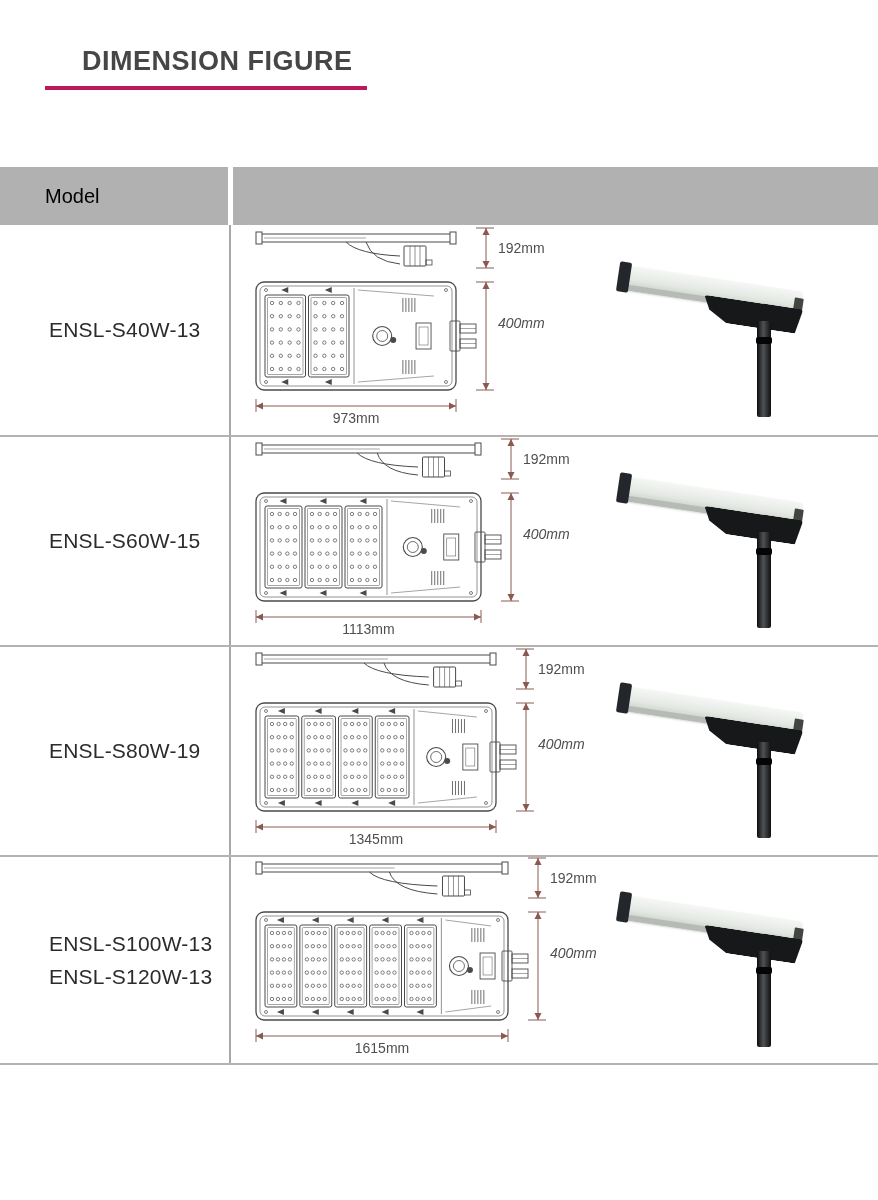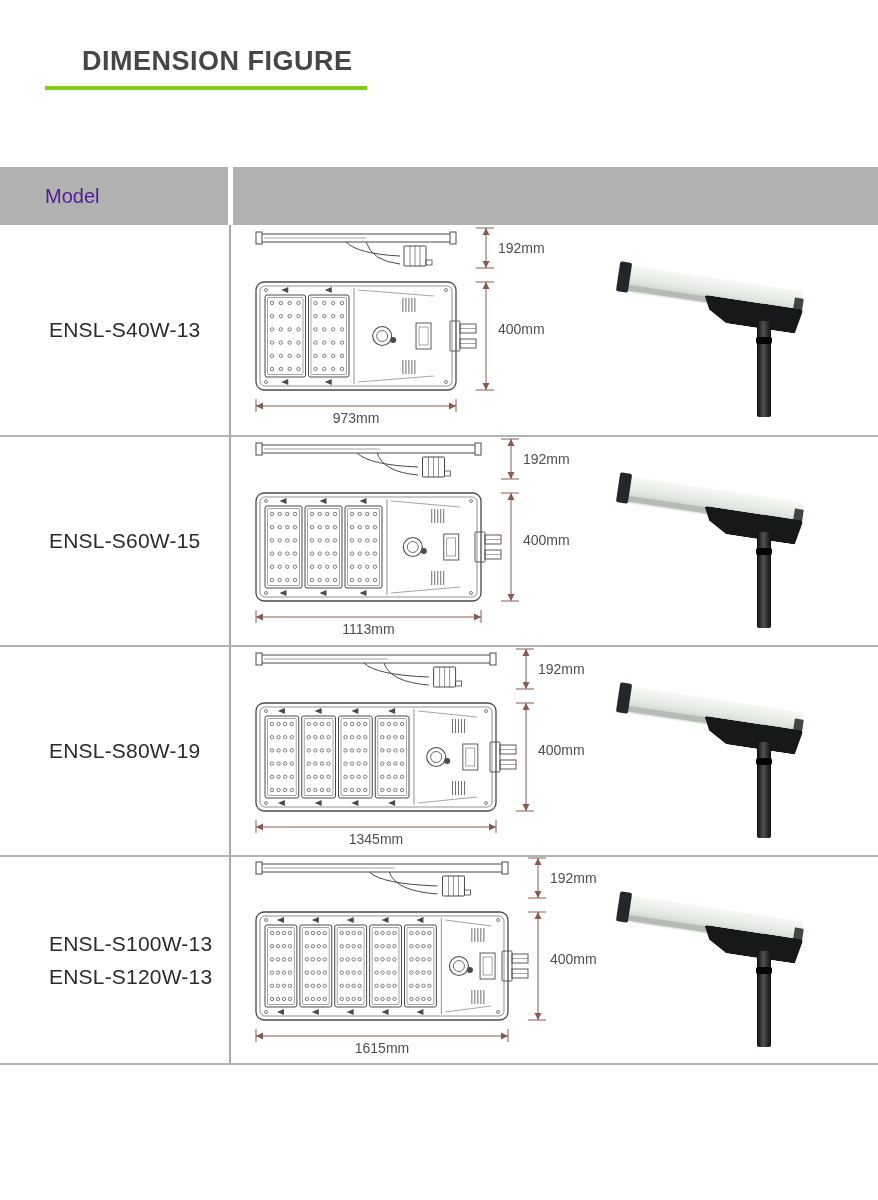--- a/index.html
+++ b/index.html
@@ -1,45 +1,45 @@
 <!DOCTYPE html>
 <html><head>
 <meta charset="utf-8">
 <style>
   * { margin:0; padding:0; box-sizing:border-box; }
   html,body { width:878px; height:1200px; background:#ffffff;
     font-family:"Liberation Sans","DejaVu Sans",sans-serif; overflow:hidden; }
   .page { position:relative; width:878px; height:1200px; background:#fff; }
 
   
-  .title-wrap { margin:46px 0 0 45px; width:322px; border-bottom:4px solid #84cc16; padding-bottom:9px; }
+  .title-wrap { margin:46px 0 0 45px; width:322px; border-bottom:4px solid #be185d; padding-bottom:9px; }
   .title-wrap h1 { margin-left:37px; font-size:27px; font-weight:bold; color:#464646; letter-spacing:.5px; }
 
   
   .dim-table { margin-top:77px; width:878px; }
   .thead { position:relative; height:58px; background:#b1b1b1; display:flex; align-items:center; }
-  .thead .model-col { width:264px; padding-left:45px; font-size:20px; color:#4c1d95; }
+  .thead .model-col { width:264px; padding-left:45px; font-size:20px; color:#000000; }
   .thead::after { content:''; position:absolute; left:228px; top:0; width:5px; height:100%; background:#fff; }
 
   .trow { position:relative; display:flex; height:210px; }
   .trow + .trow { border-top:2px solid #b3b3b3; }
   .trow:last-child { border-bottom:2px solid #b3b3b3; }
   .trow::before { content:''; position:absolute; left:229px; top:0; bottom:0; width:2px; background:#a8a8a8; }
 
   .cell-model { width:232px; display:flex; flex-direction:column; justify-content:center;
     padding-left:49px; row-gap:9px; font-size:21px; color:#2b2b2b; letter-spacing:.2px; }
   .cell-figure { flex:1; display:flex; align-items:center; justify-content:space-between;
     padding:0 52px 8px 18px; }
 
   
   .diagram { position:relative; width:calc(var(--bw) + 106px); height:205px; flex:none; }
   .diag-svg { position:absolute; left:0; top:0; }
   .dim { position:absolute; font-size:14px; color:#4f4f4f; line-height:18px; white-space:nowrap; }
   .dim-h { left:calc(var(--bw) + 48px); top:15px; }
-  .dim-d { left:calc(var(--bw) + 48px); top:96px; }
+  .dim-d { left:calc(var(--bw) + 48px); top:90px;font-style:italic; }
   .dim-l { left:6px; width:var(--bw); top:185px; text-align:center; }
 
   
   .photo { position:relative; width:212px; height:168px; flex:none; }
   .lamp-head { position:absolute; left:6px; top:36px; width:182px; height:25px;
     transform:rotate(8.5deg); border-radius:3px;
     background:linear-gradient(180deg,#f5f7f4 0%,#e4e8e3 55%,#c2c8c2 100%);
     box-shadow:inset 0 -6px 0 #b6bcb5, 0 1px 2px rgba(0,0,0,.15); }
   .lamp-head::before { content:''; position:absolute; left:-3px; top:-3px; width:12px; height:30px;
     background:#23262a; border-radius:2px; }

